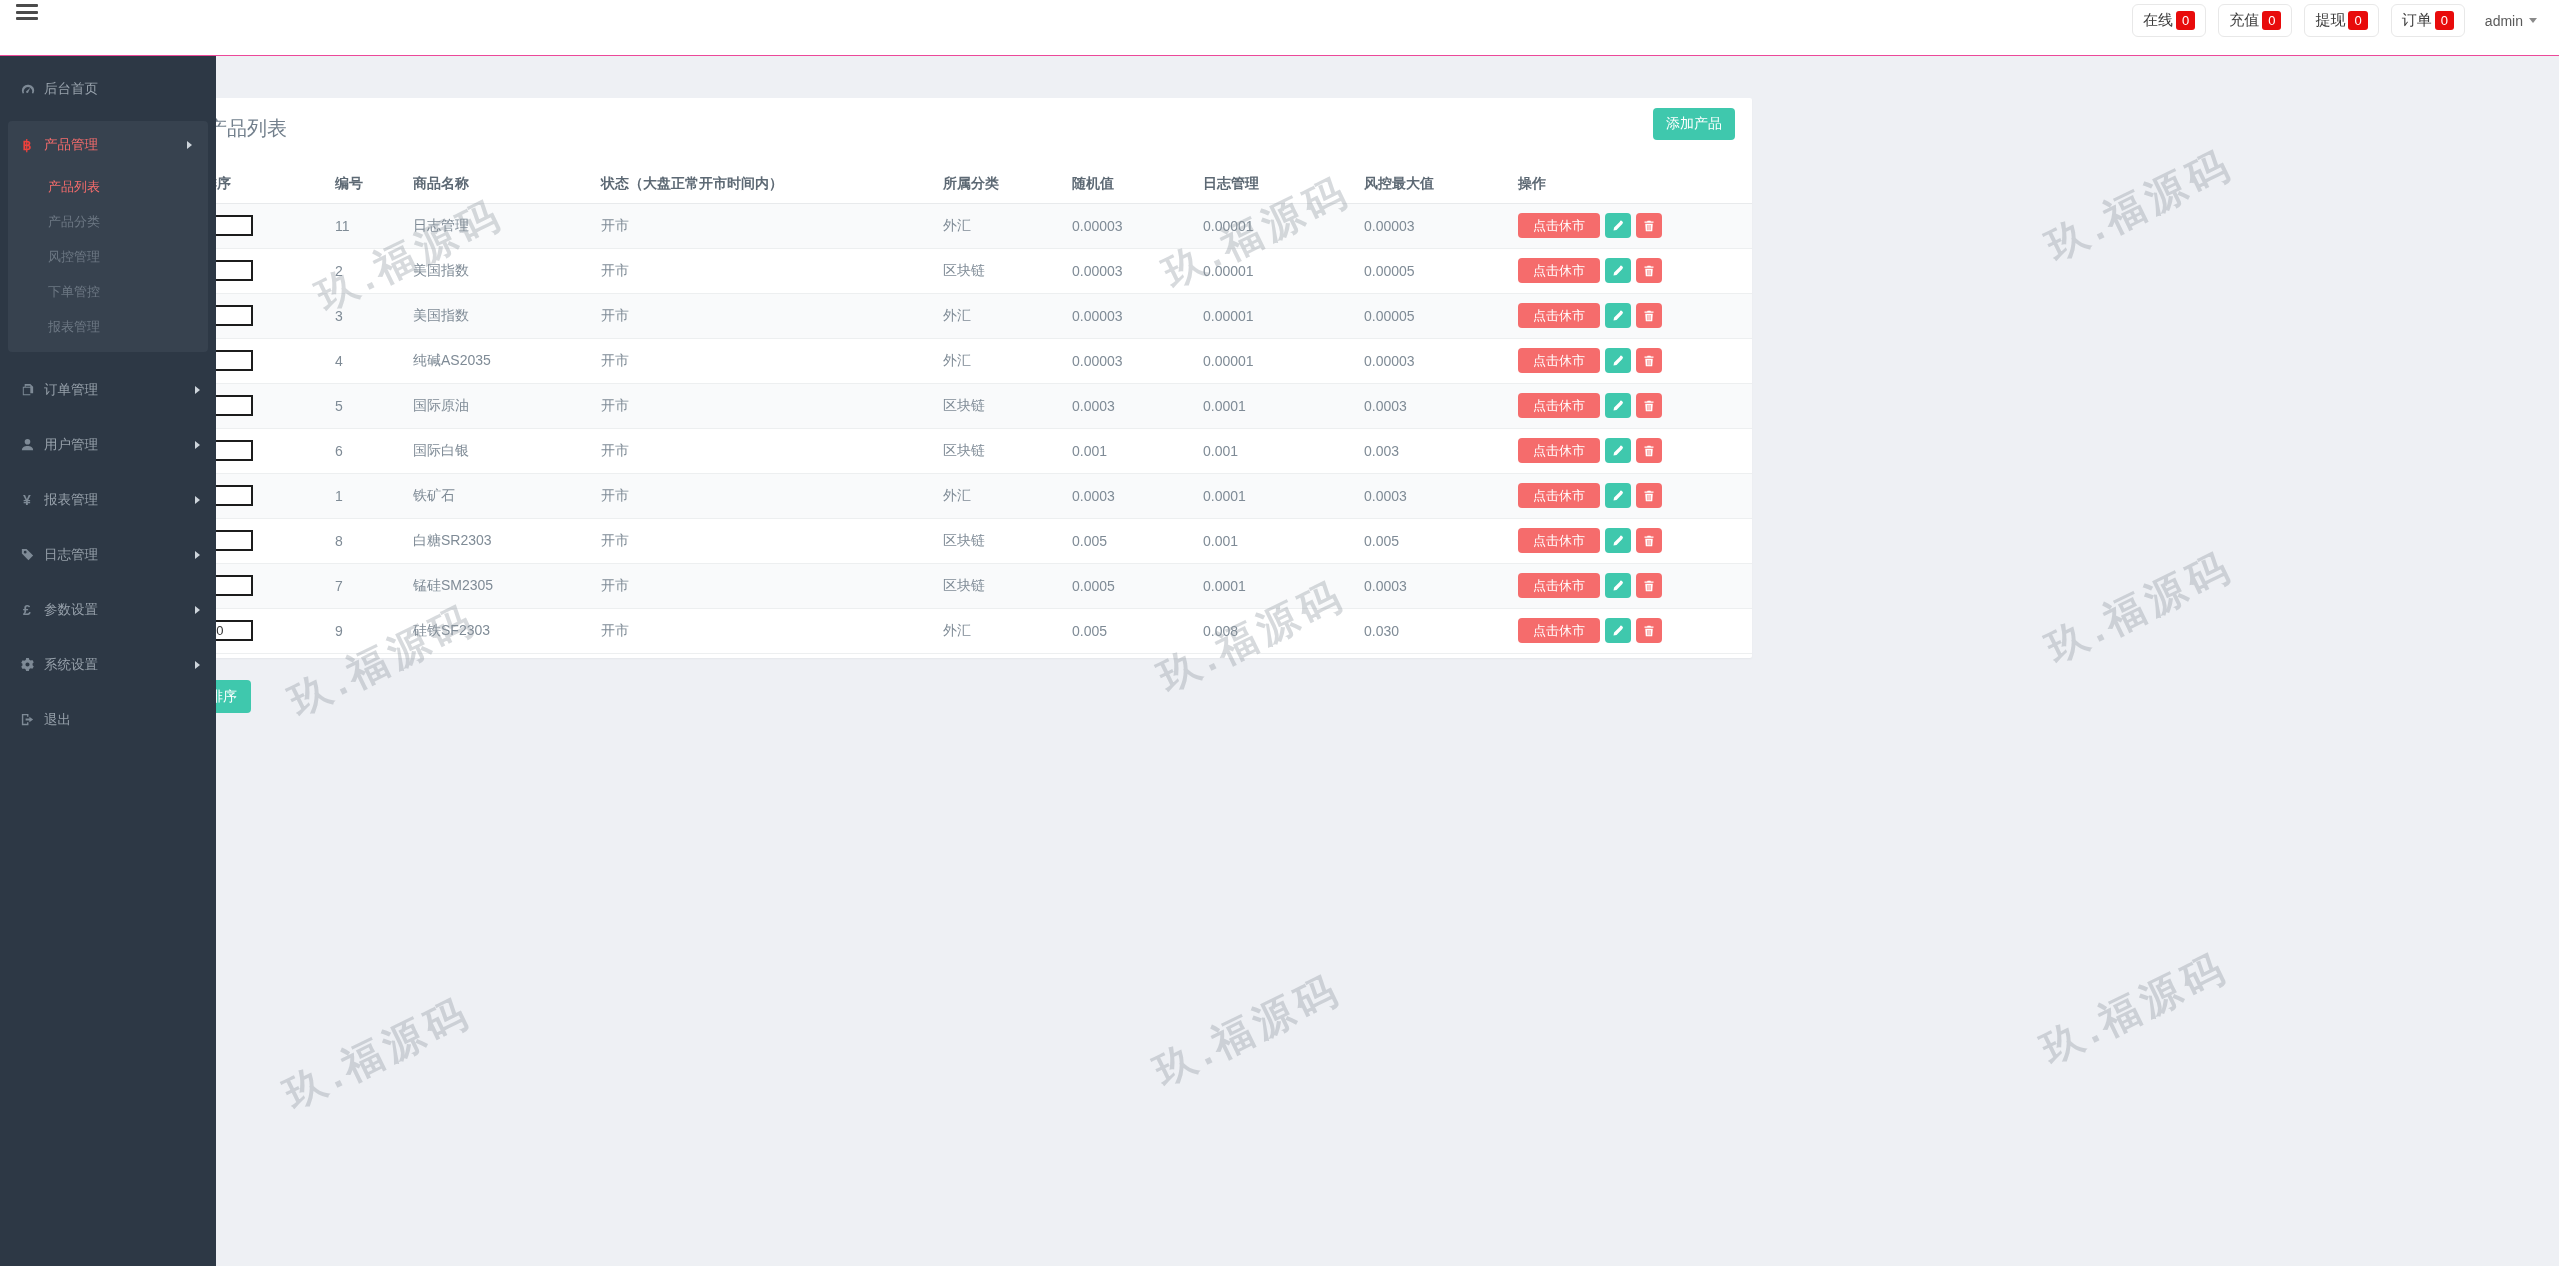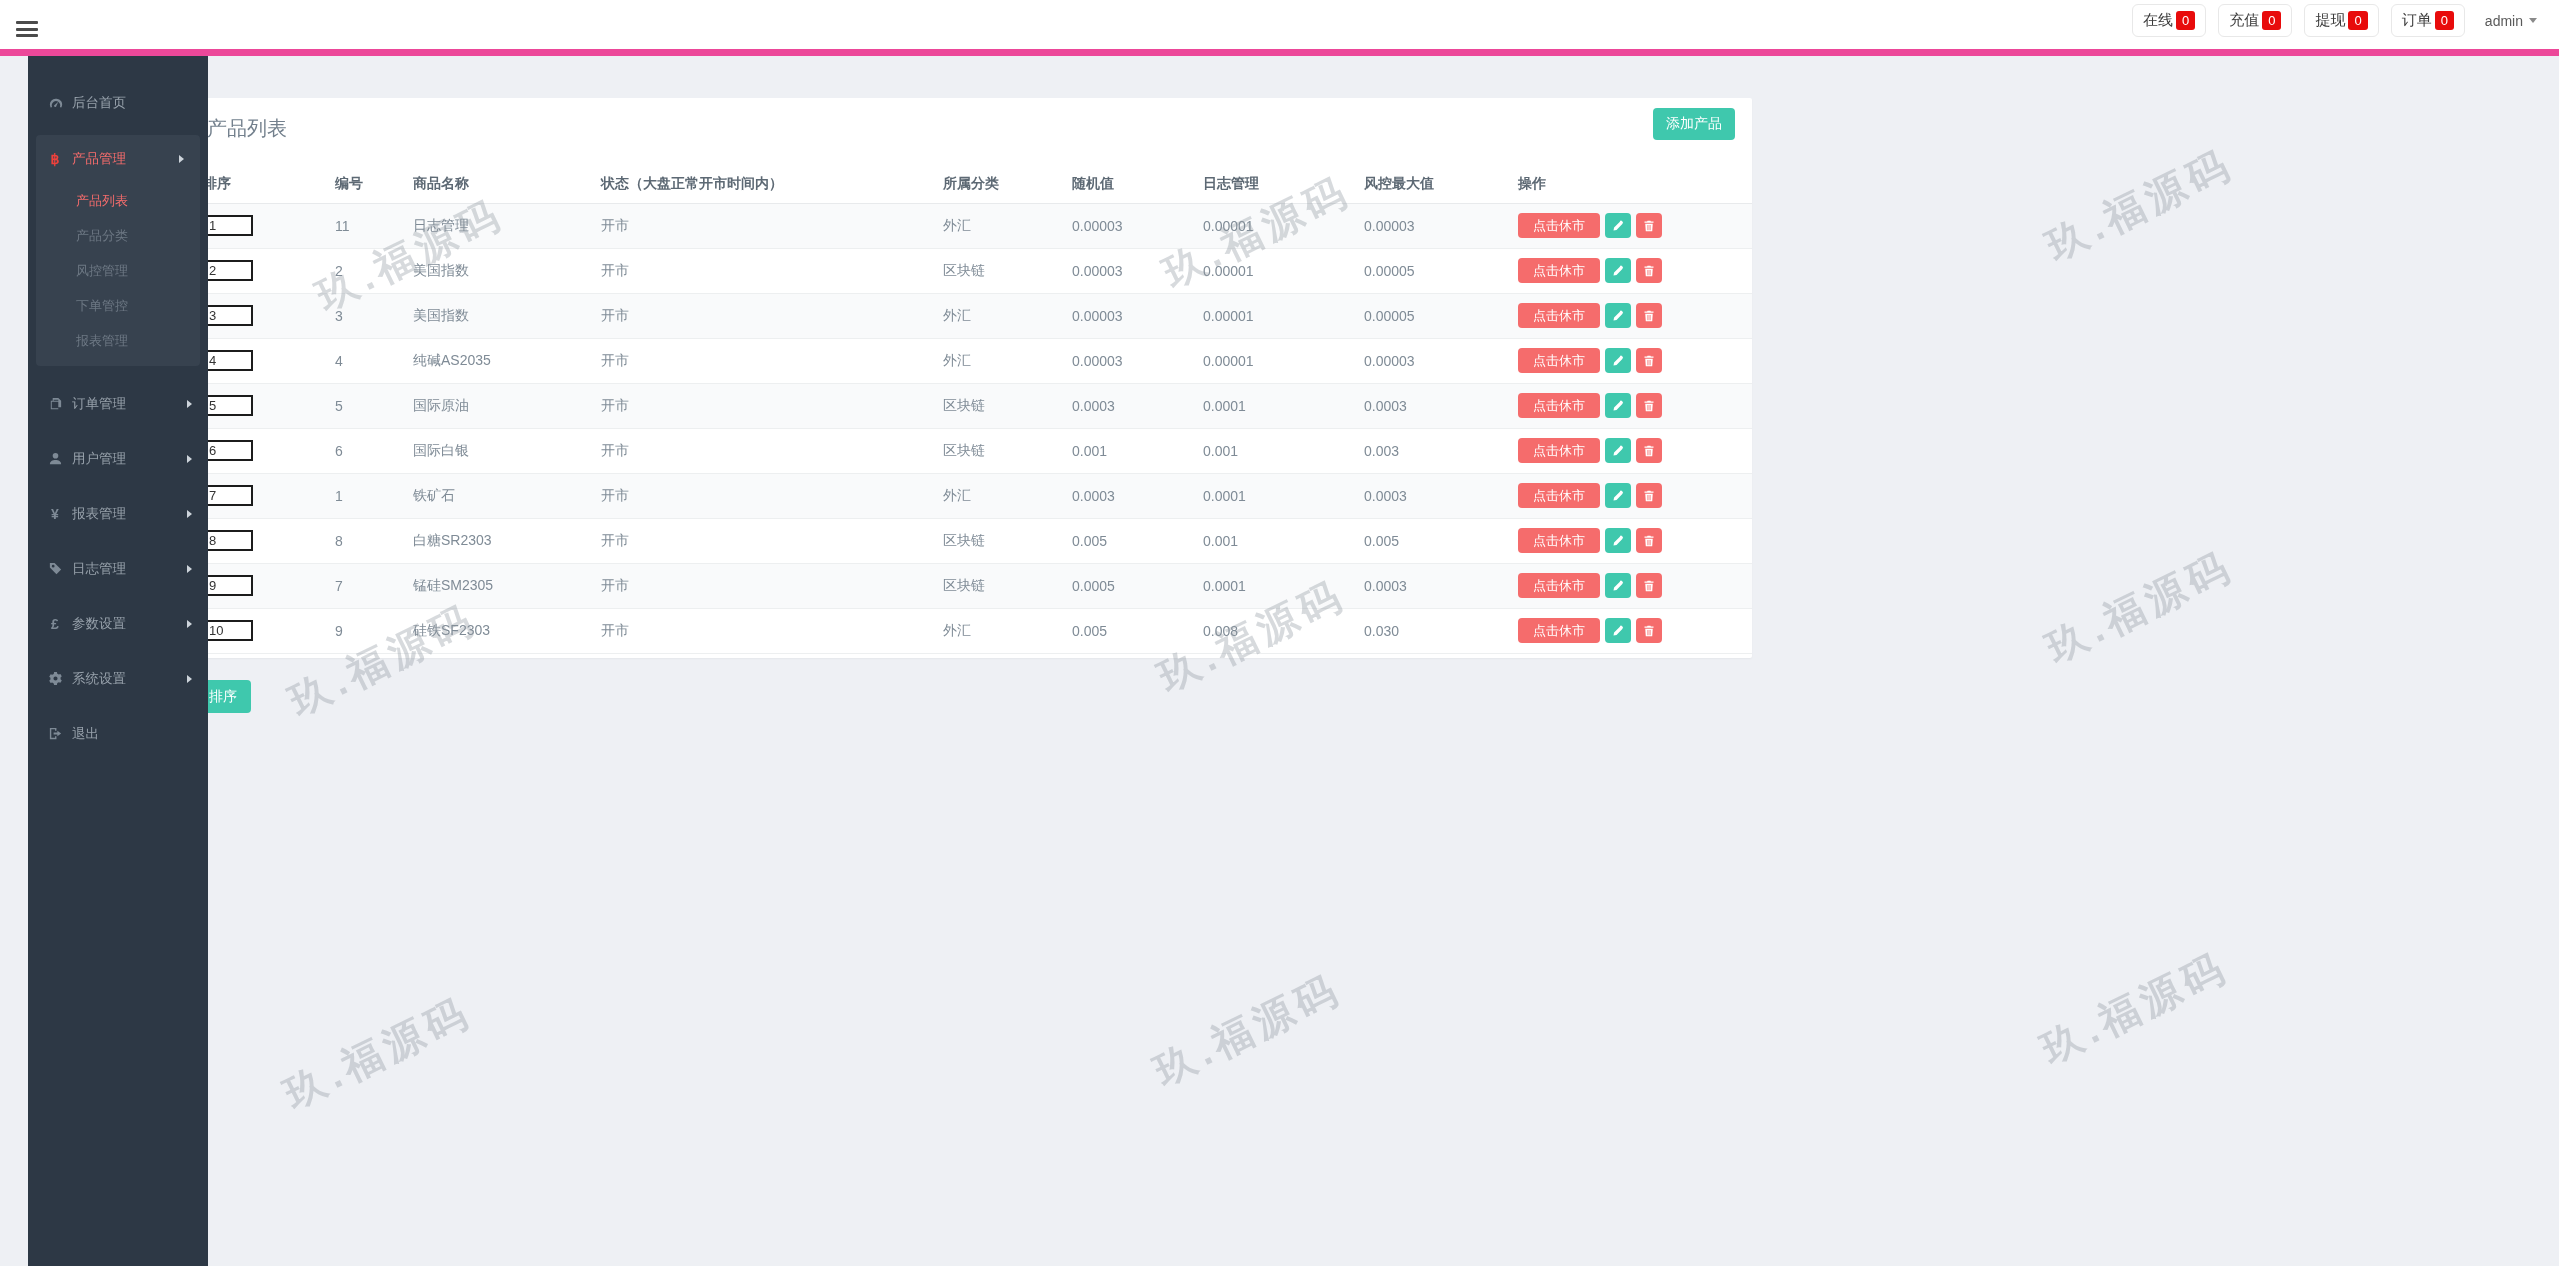--- a/index.html
+++ b/index.html
@@ -8,23 +8,23 @@
     position:relative;
     background:#eef0f4;
     font-family:"Liberation Sans", sans-serif;
     overflow:hidden;
     color:#333;
   }
 
   
   .navbar {
     position:absolute; top:0; left:0; right:0; height:56px;
-    background:#ffffff; border-bottom:7px solid #ec4899;
-    display:flex; align-items:flex-end; justify-content:space-between;
-    padding:12px 16px; z-index:40;
+    background:#ffffff; border-bottom:1px solid #ec4899;
+    display:flex; align-items:flex-start; justify-content:space-between;
+    padding:4px 16px; z-index:40;
   }
   .hamburger { width:22px; height:16px; display:flex; flex-direction:column; justify-content:space-between; cursor:pointer; }
   .hamburger span { display:block; height:3px; width:100%; background:#4b4b4b; border-radius:1px; }
   .nav-right { display:flex; align-items:center; gap:12px; padding-right:6px; }
   .stat-box {
     display:flex; align-items:center;
     border:1px solid #e8e8e8; border-radius:6px;
     background:#fff; padding:6px 10px;
     font-size:15px; color:#3a3a3a; cursor:pointer;
   }
@@ -32,22 +32,22 @@
     display:inline-block; margin-left:3px;
     background:#e80b0b; color:#fff;
     font-size:13px; line-height:1;
     padding:3px 6px; border-radius:3px;
   }
   .admin-menu { display:flex; align-items:center; gap:6px; margin-left:8px; font-size:14px; color:#5a5a5a; cursor:pointer; }
   .caret-down { width:0; height:0; border-left:4px solid transparent; border-right:4px solid transparent; border-top:5px solid #8a8a8a; }
 
   
   .sidebar {
-    position:absolute; top:56px; left:0; bottom:0; width:180px;
-    background:#2d3845; z-index:30; padding-top:23px;margin-left:28px;
+    position:absolute; top:56px; left:0; bottom:0; width:216px;
+    background:#2d3845; z-index:30; padding-top:9px;
   }
   .side-item {
     position:relative; height:48px; display:flex; align-items:center;
     padding-left:18px; color:#97a1ab; font-size:13.5px; cursor:pointer;
   }
   .side-item .icon {
     width:18px; margin-right:8px; color:#7e8a96;
     display:inline-flex; justify-content:center; align-items:center;
     font-size:14px; font-weight:bold;
   }

